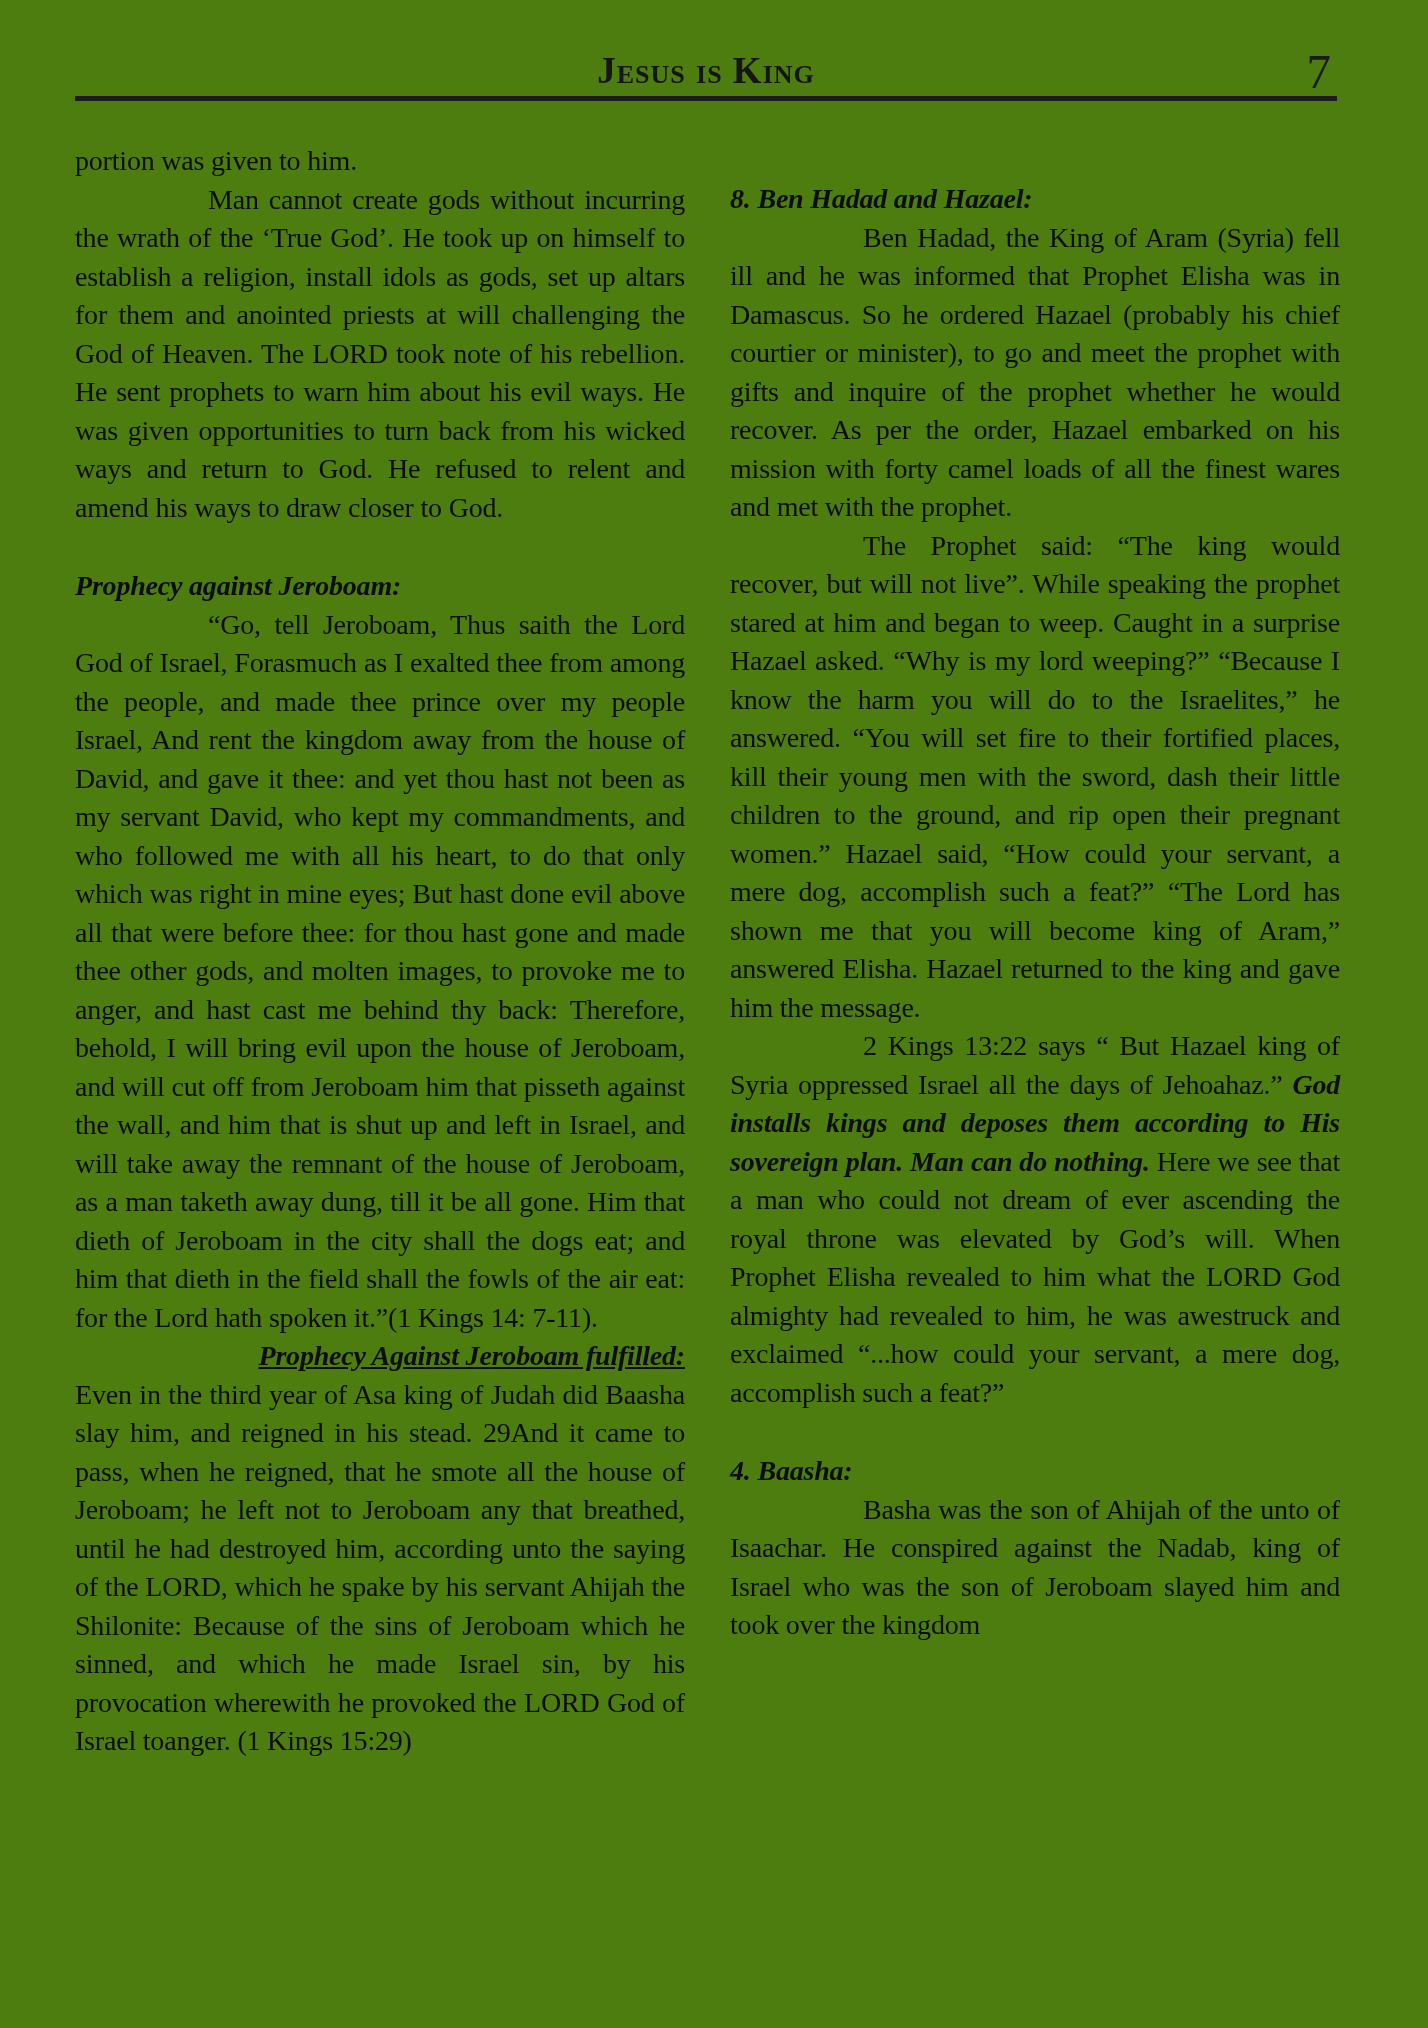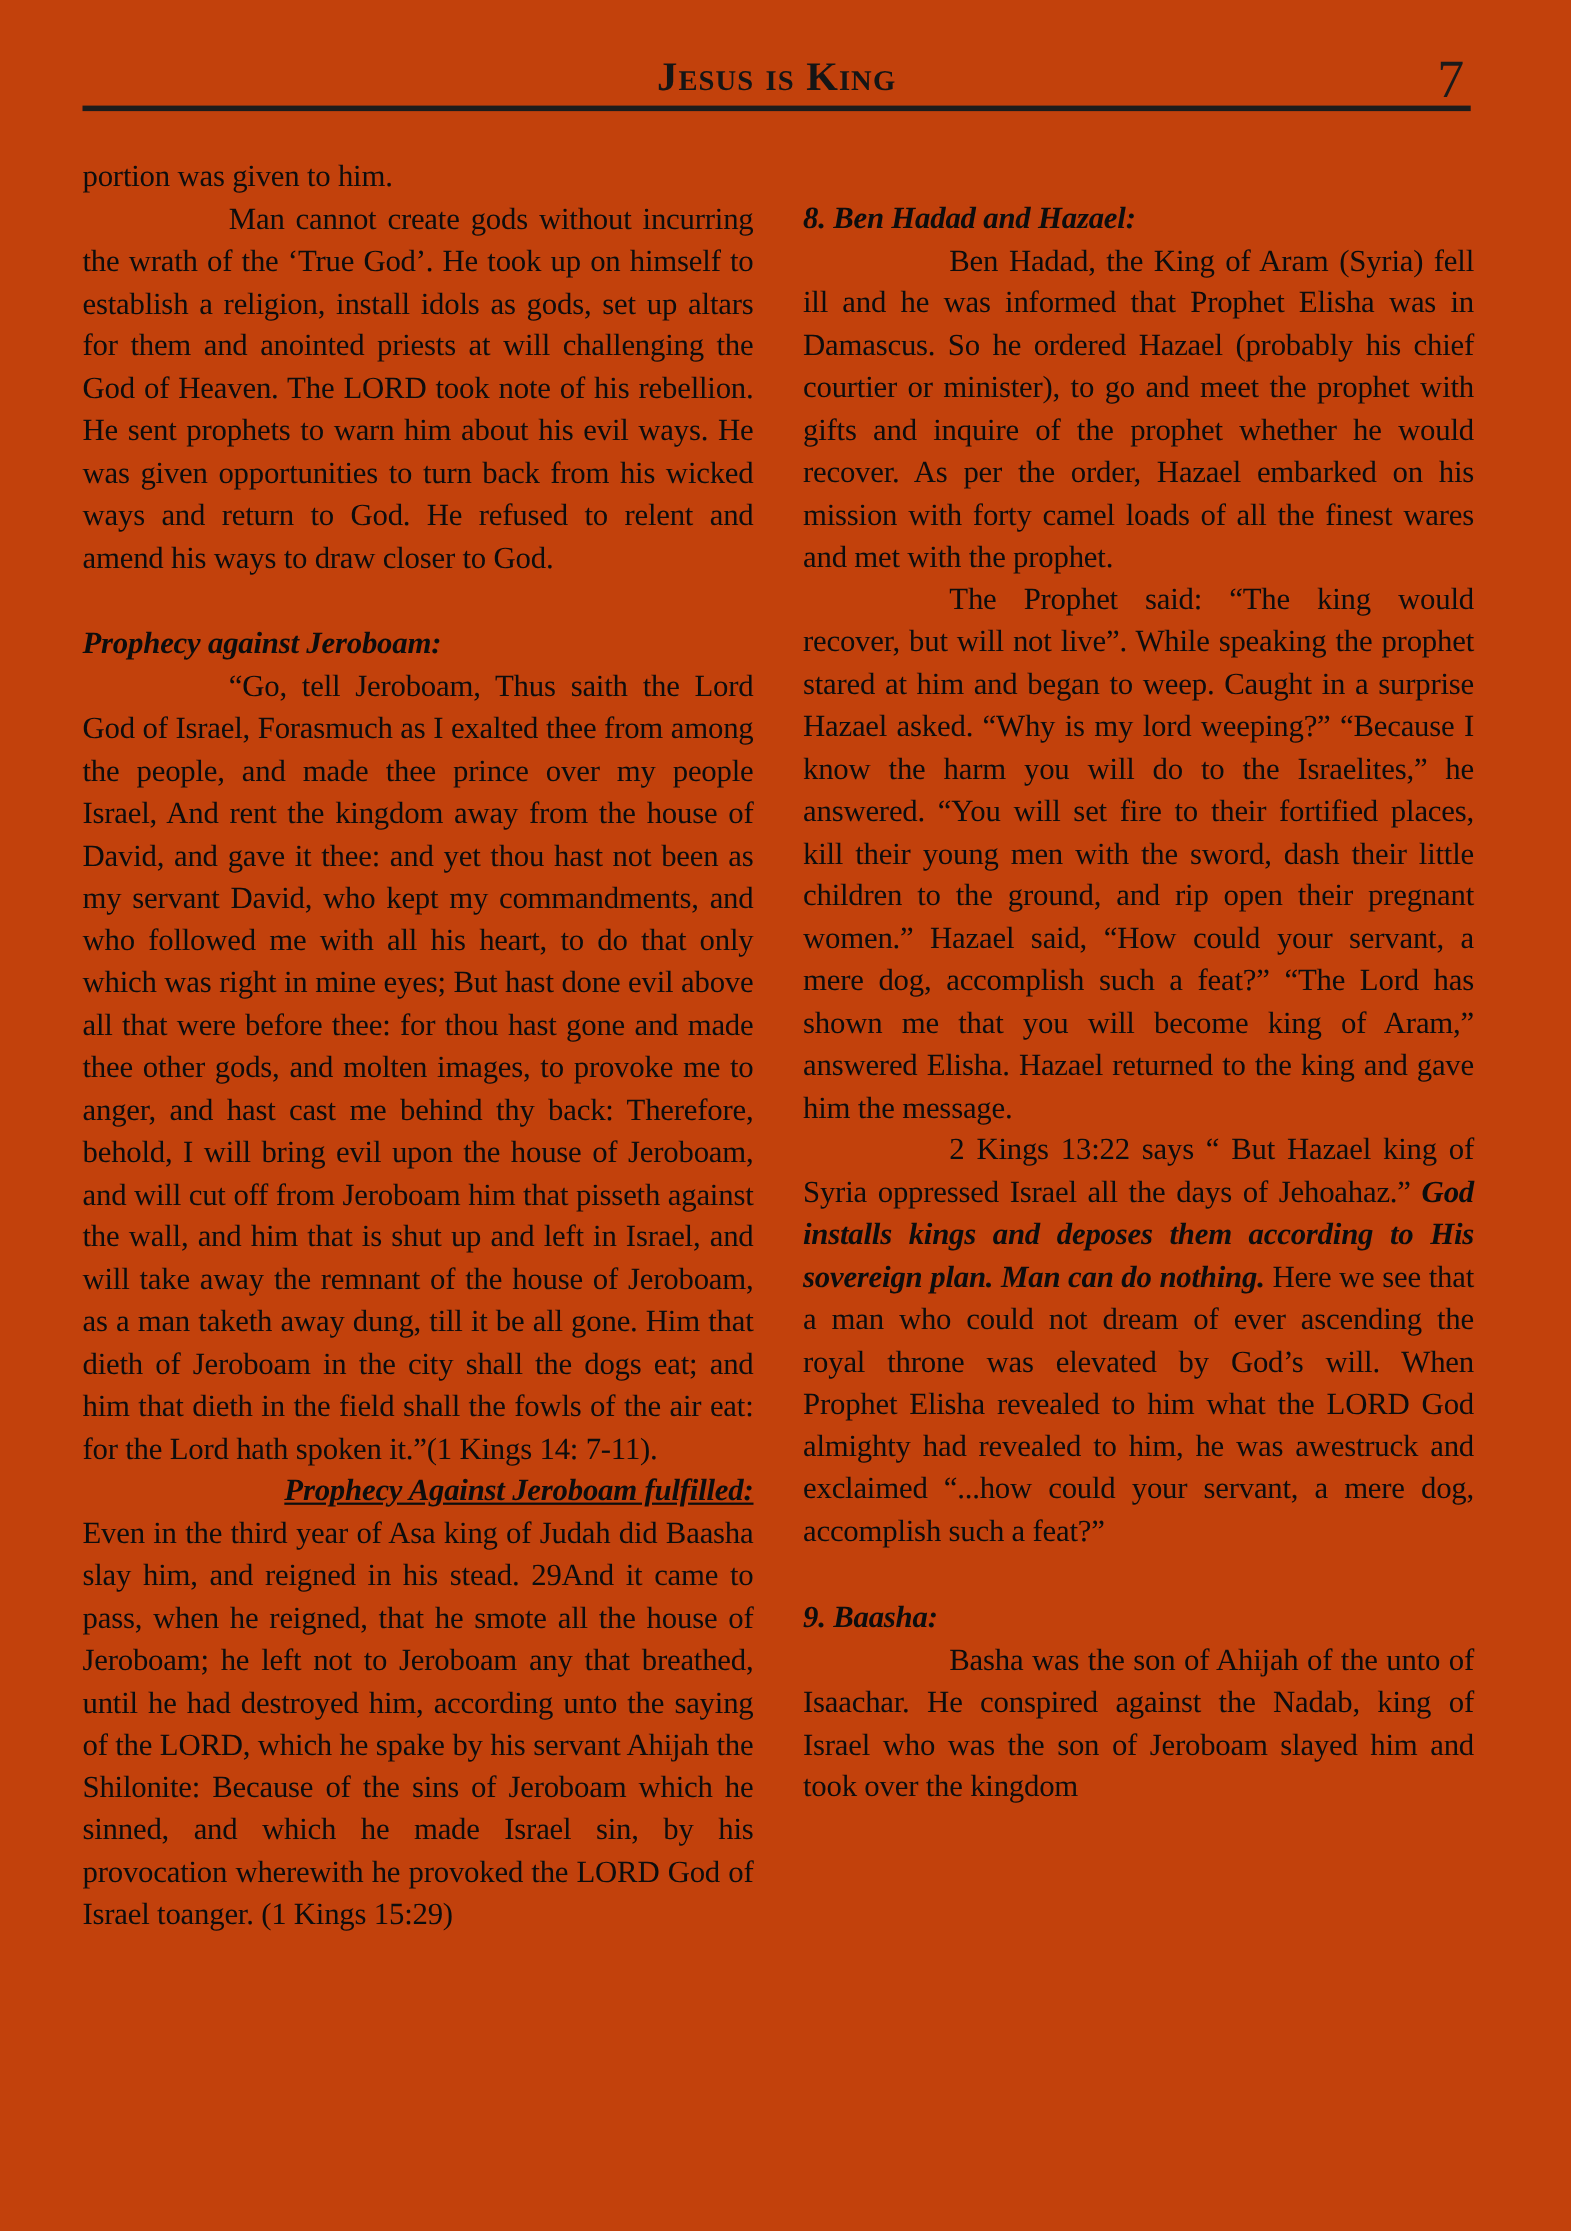--- a/index.html
+++ b/index.html
@@ -4,21 +4,21 @@
 <style>
   html, body {
     margin: 0;
     padding: 0;
     background: #ffffff;
   }
   .page {
     position: relative;
     width: 1428px;
     height: 2028px;
-    background: #c2410c;
+    background: #4d7c0f;
     color: #0d0d0d;
     font-family: "Liberation Serif", serif;
     overflow: hidden;
   }
   
   .page-header {
     position: absolute;
     left: 75px;
     top: 36px;
     width: 1262px;
@@ -117,19 +117,19 @@
       <p class="no-indent">Even in the third year of Asa king of Judah did Baasha slay him, and reigned in his stead. 29And it came to pass, when he reigned, that he smote all the house of Jeroboam; he left not to Jeroboam any that breathed, until he had destroyed him, according unto the saying of the LORD, which he spake by his servant Ahijah the Shilonite: Because of the sins of Jeroboam which he sinned, and which he made Israel sin, by his provocation wherewith he provoked the LORD God of Israel toanger. (1 Kings 15:29)</p>
     </section>
 
     <section class="col">
       <h2 class="section-heading first">8. Ben Hadad and Hazael:</h2>
       <p>Ben Hadad, the King of Aram (Syria) fell ill and he was informed that Prophet Elisha was in Damascus. So he ordered Hazael (probably his chief courtier or minister), to go and meet the prophet with gifts and inquire of the prophet whether he would recover. As per the order, Hazael embarked on his mission with forty camel loads of all the finest wares and met with the prophet.</p>
       <p>The Prophet said: “The king would recover, but will not live”. While speaking the prophet stared at him and began to weep. Caught in a surprise Hazael asked. “Why is my lord weeping?” “Because I know the harm you will do to the Israelites,” he answered. “You will set fire to their fortified places, kill their young men with the sword, dash their little children to the ground, and rip open their pregnant women.” Hazael said, “How could your servant, a mere dog, accomplish such a feat?” “The Lord has shown me that you will become king of Aram,” answered Elisha. Hazael returned to the king and gave him the message.</p>
       <p>
         <span>2 Kings 13:22 says “ But Hazael king of Syria oppressed Israel all the days of Jehoahaz.” </span><span class="bi">God installs kings and deposes them according to His sovereign plan.  Man can do nothing.</span><span> Here we see that a man who could not dream of ever ascending the royal throne was elevated by God’s will. When Prophet Elisha revealed to him what the LORD God almighty had revealed to him, he was awestruck and exclaimed “...how could your servant, a mere dog, accomplish such a feat?”</span>
       </p>
-      <h2 class="section-heading">9. Baasha:</h2>
+      <h2 class="section-heading">4. Baasha:</h2>
       <p>Basha was the son of Ahijah of the unto of Isaachar. He conspired against the Nadab, king of Israel who was the son of Jeroboam slayed him and took over the kingdom</p>
     </section>
 
   </div>
 
 </div>
 
 </body></html>

